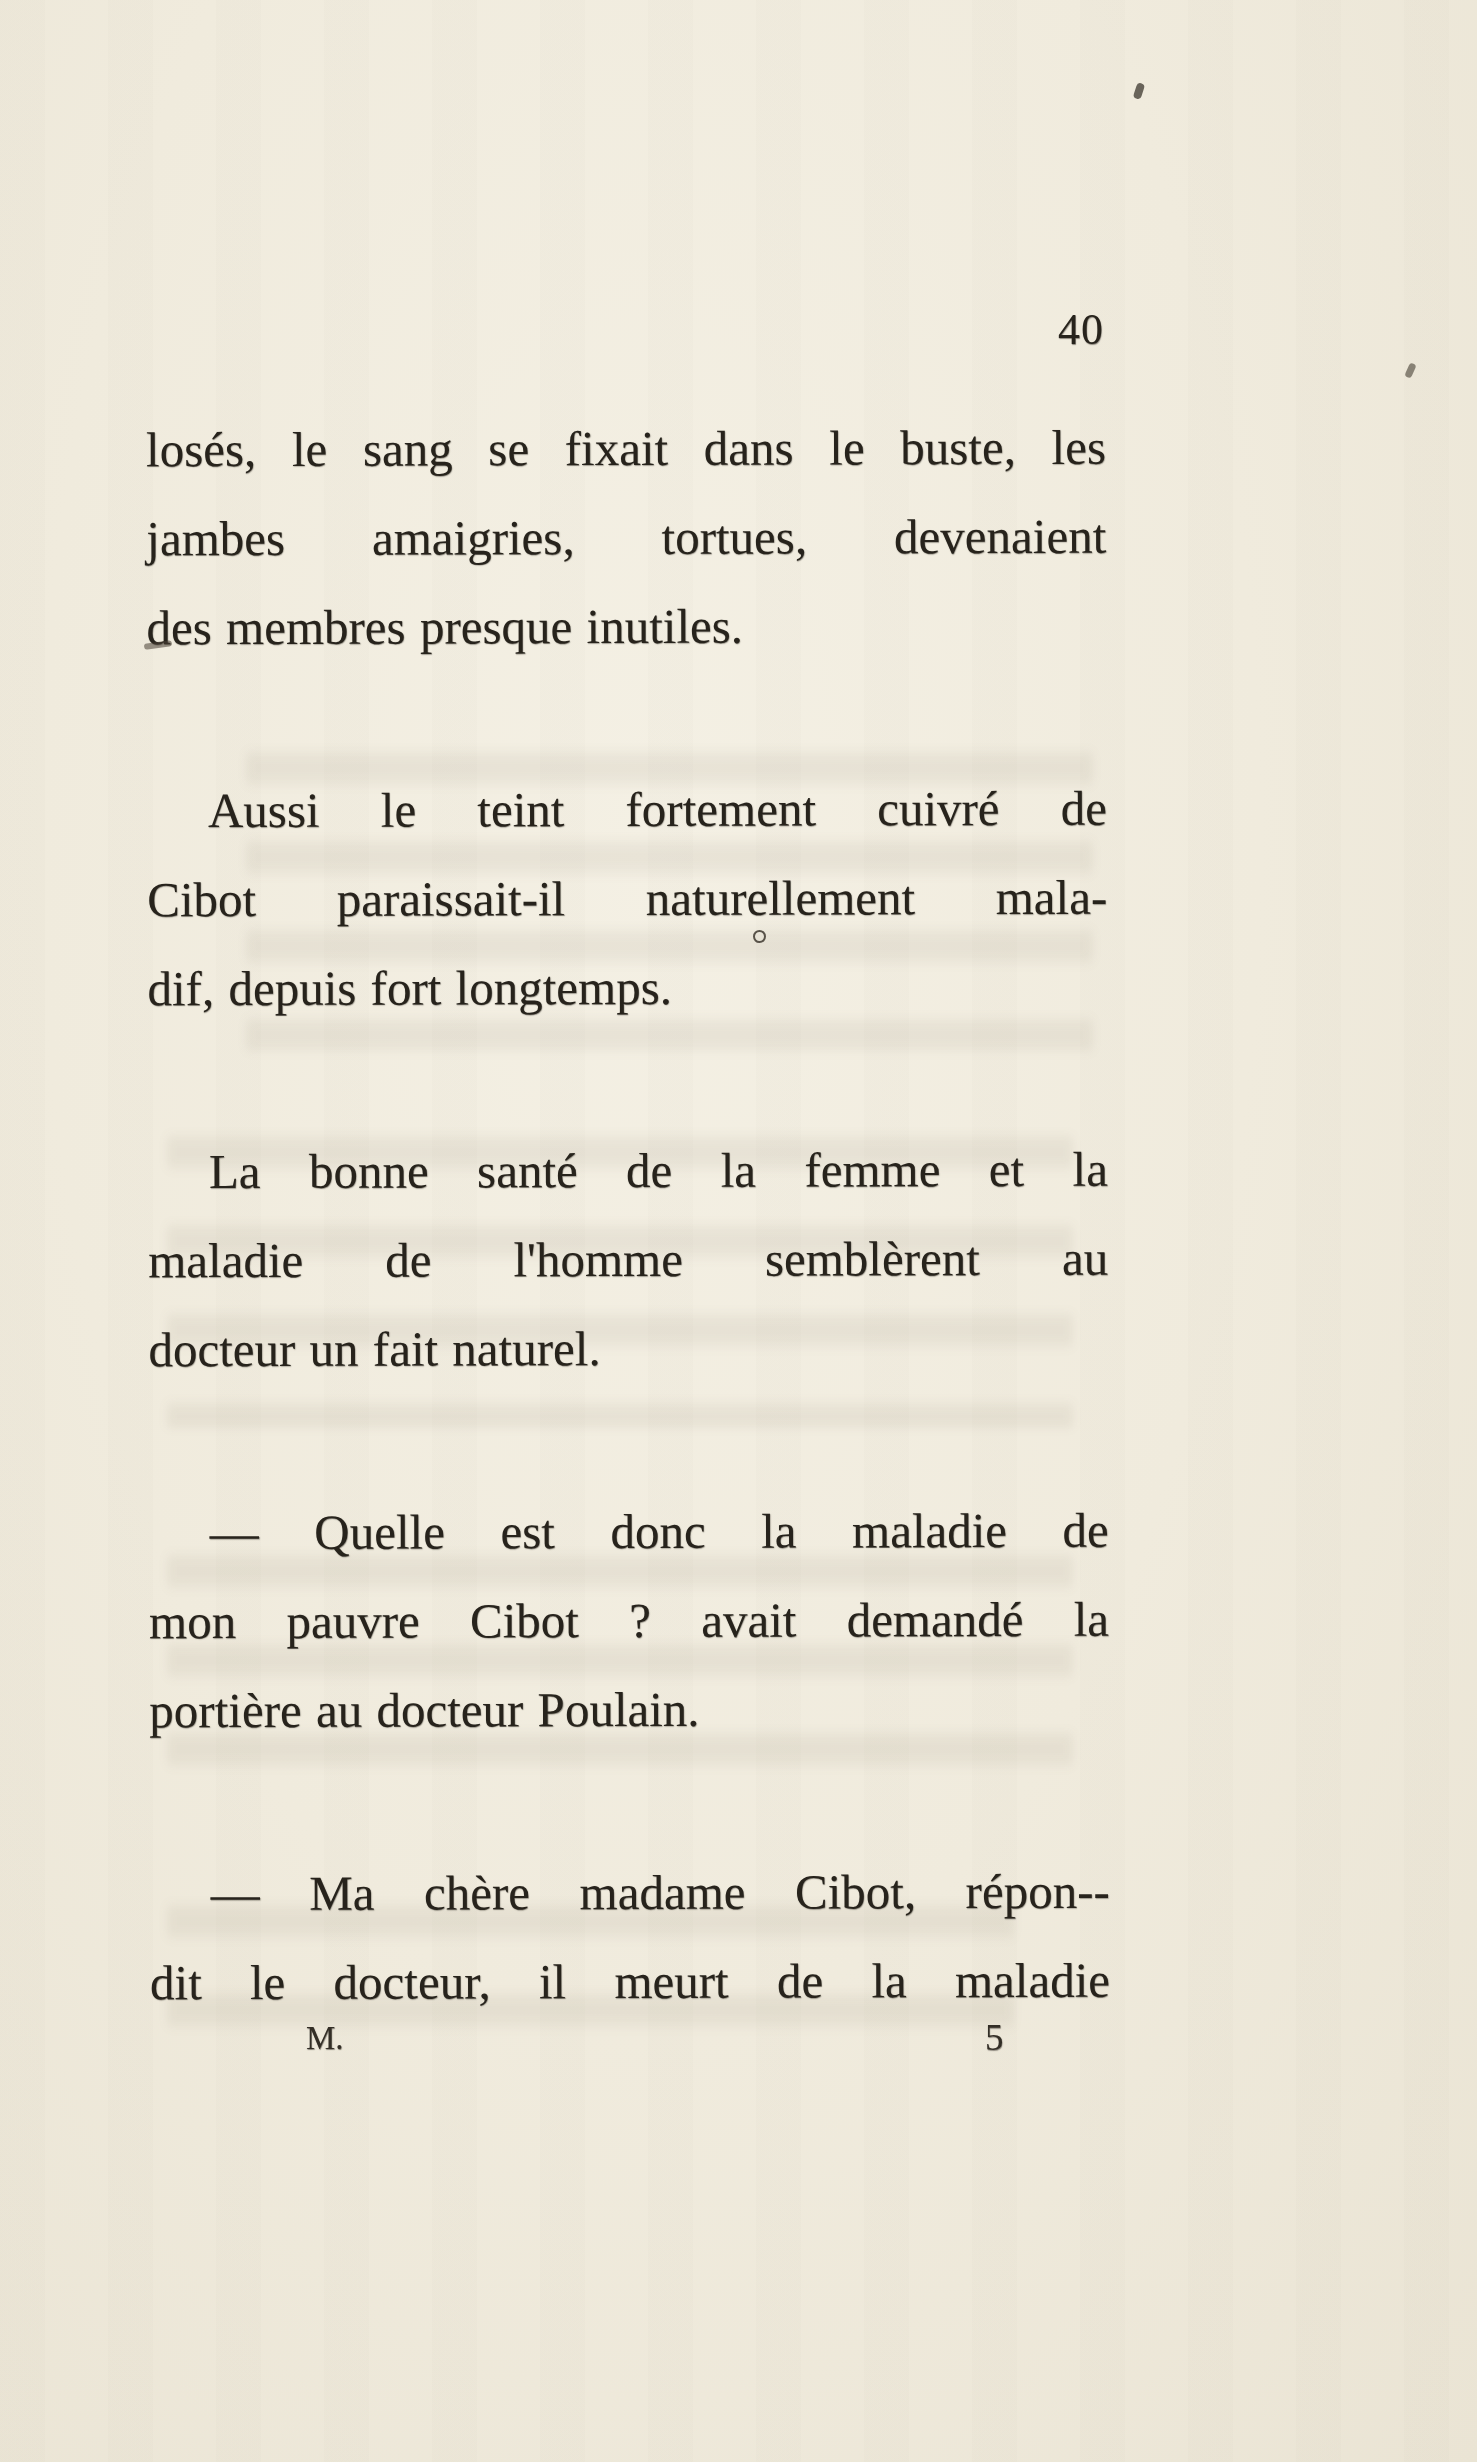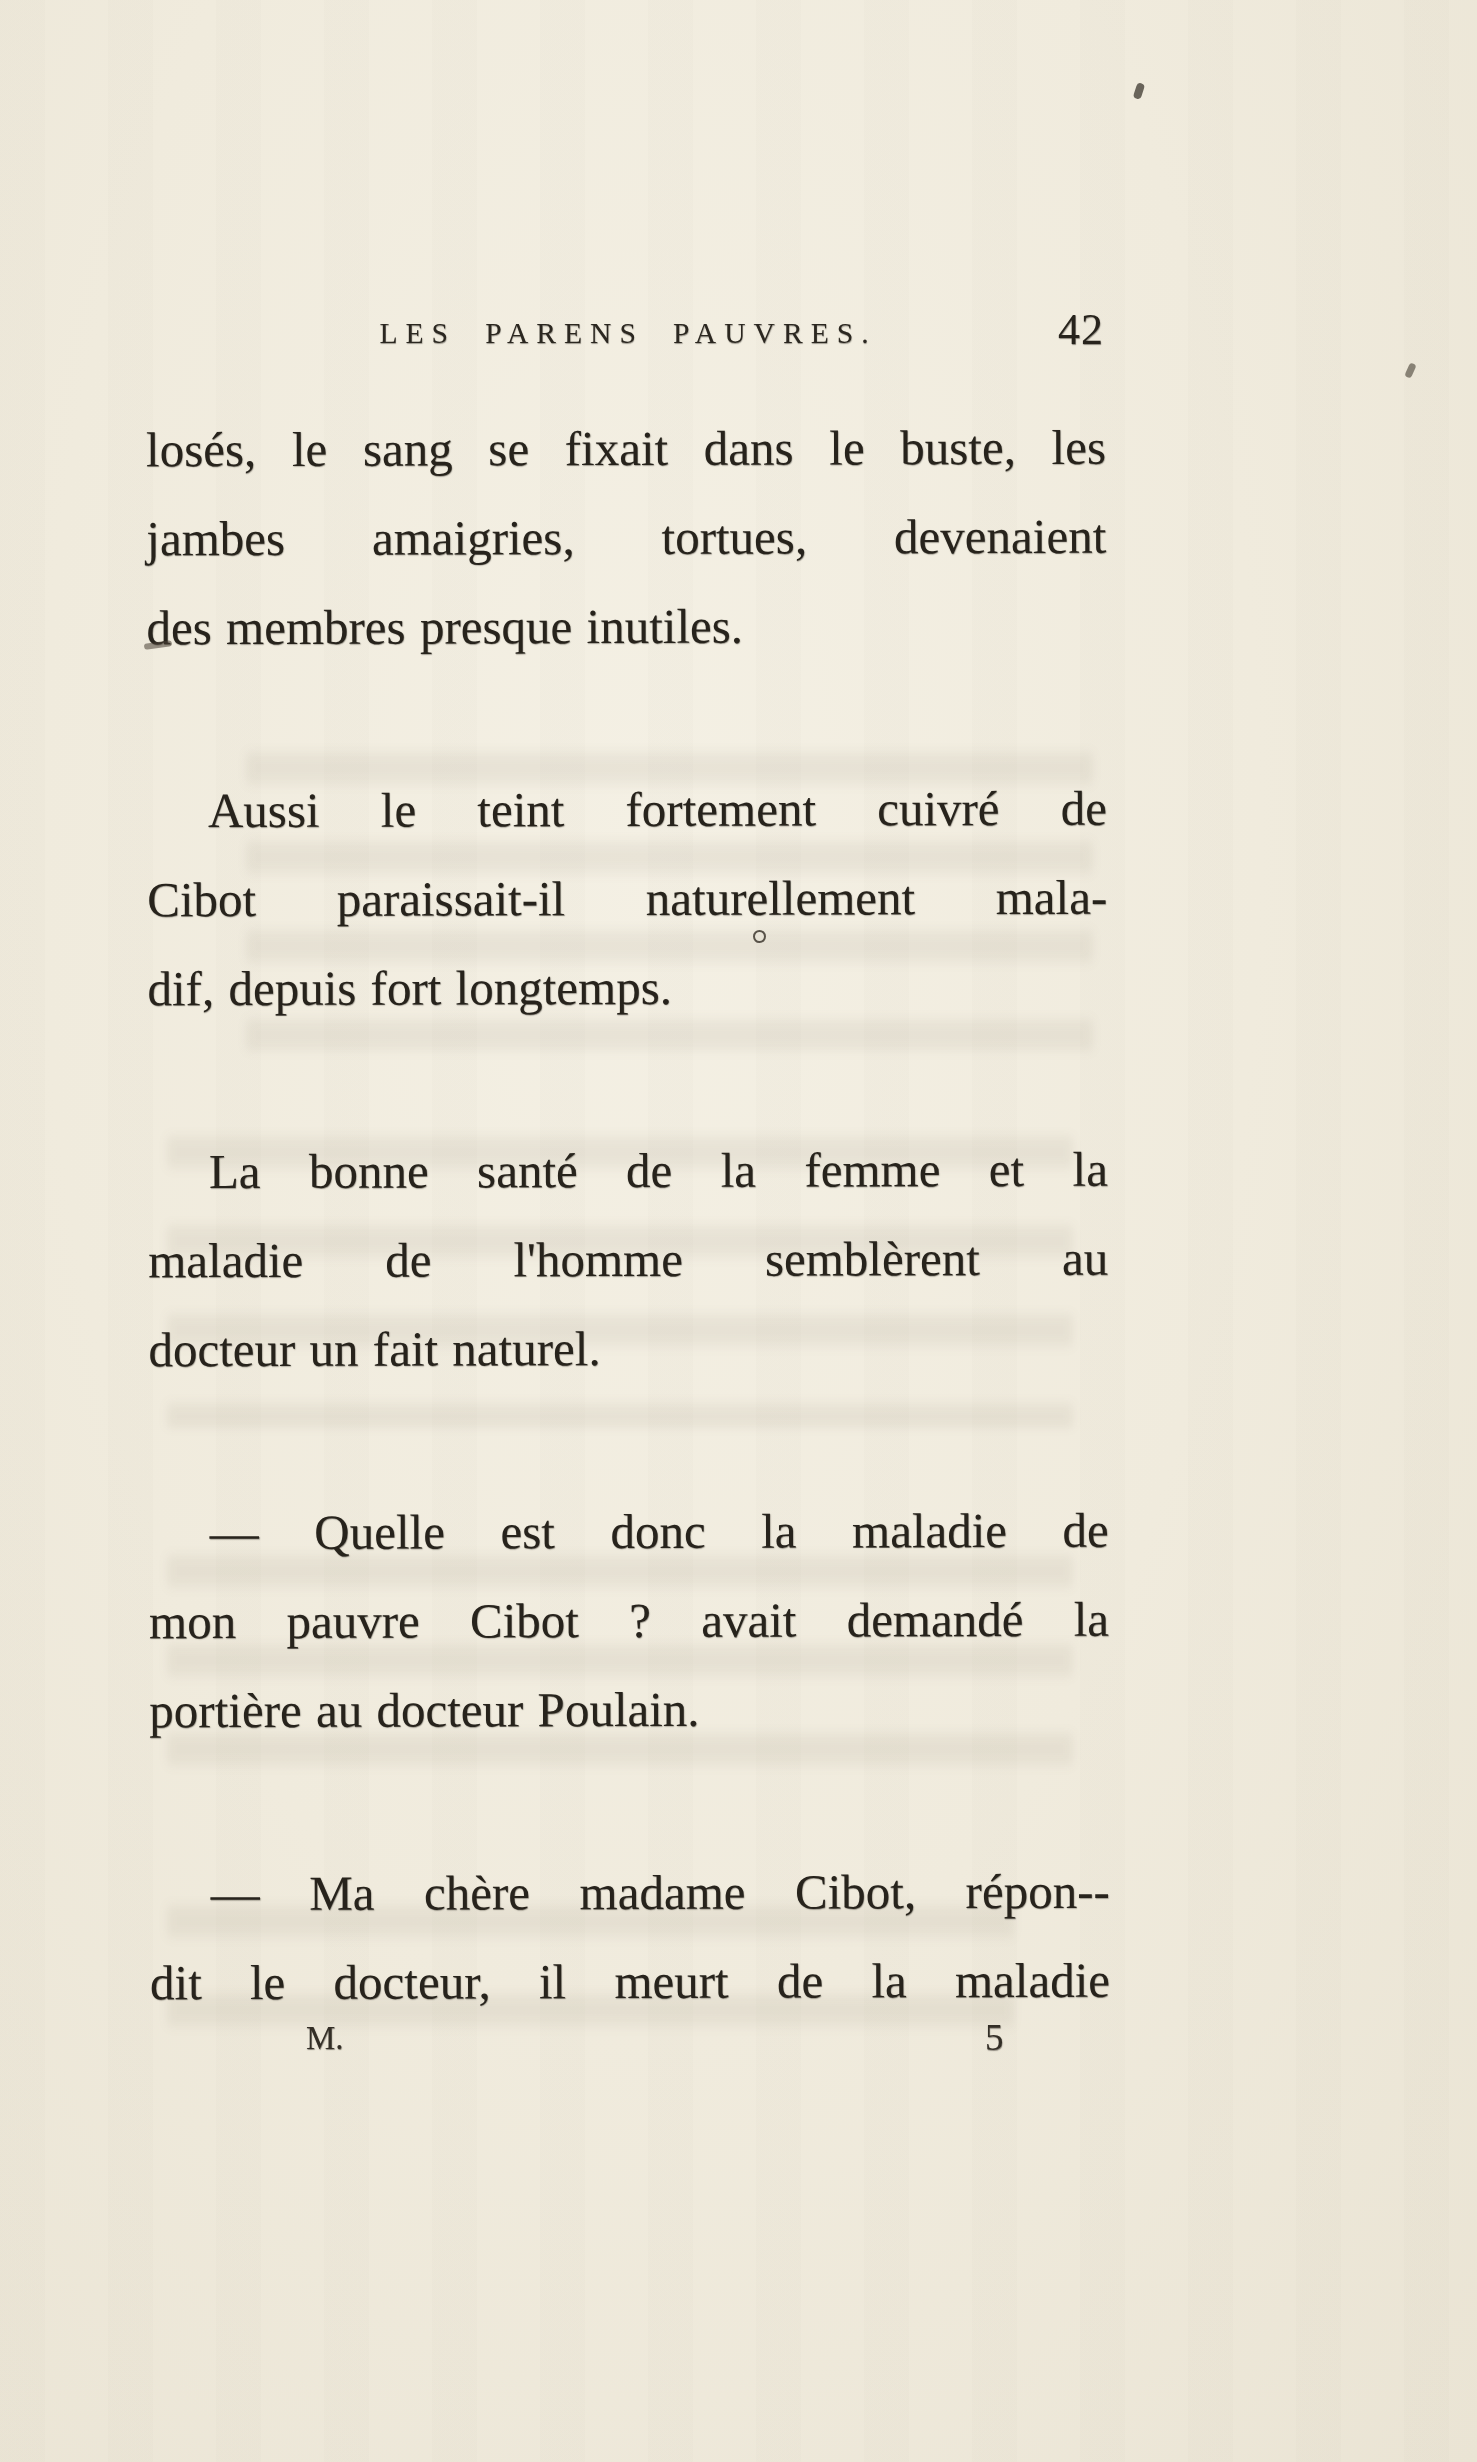--- a/index.html
+++ b/index.html
@@ -146,22 +146,21 @@
 <body>
 
 <div class="sheet">
 
   <div class="ghost ghost-1"></div>
   <div class="ghost ghost-2"></div>
   <div class="ghost ghost-3"></div>
   <div class="ghost ghost-4"></div>
 
   <div class="header">
-    <span class="running-title">LES PARENS PAUVRES.</span>
-    <span class="page-number">42</span>
+    <span class="page-number">40</span>
   </div>
 
   <div class="text-column">
 
     <div class="paragraph">
       <div class="line">losés, le sang se fixait dans le buste, les</div>
       <div class="line">jambes amaigries, tortues, devenaient</div>
       <div class="line last">des membres presque inutiles.</div>
     </div>
 

